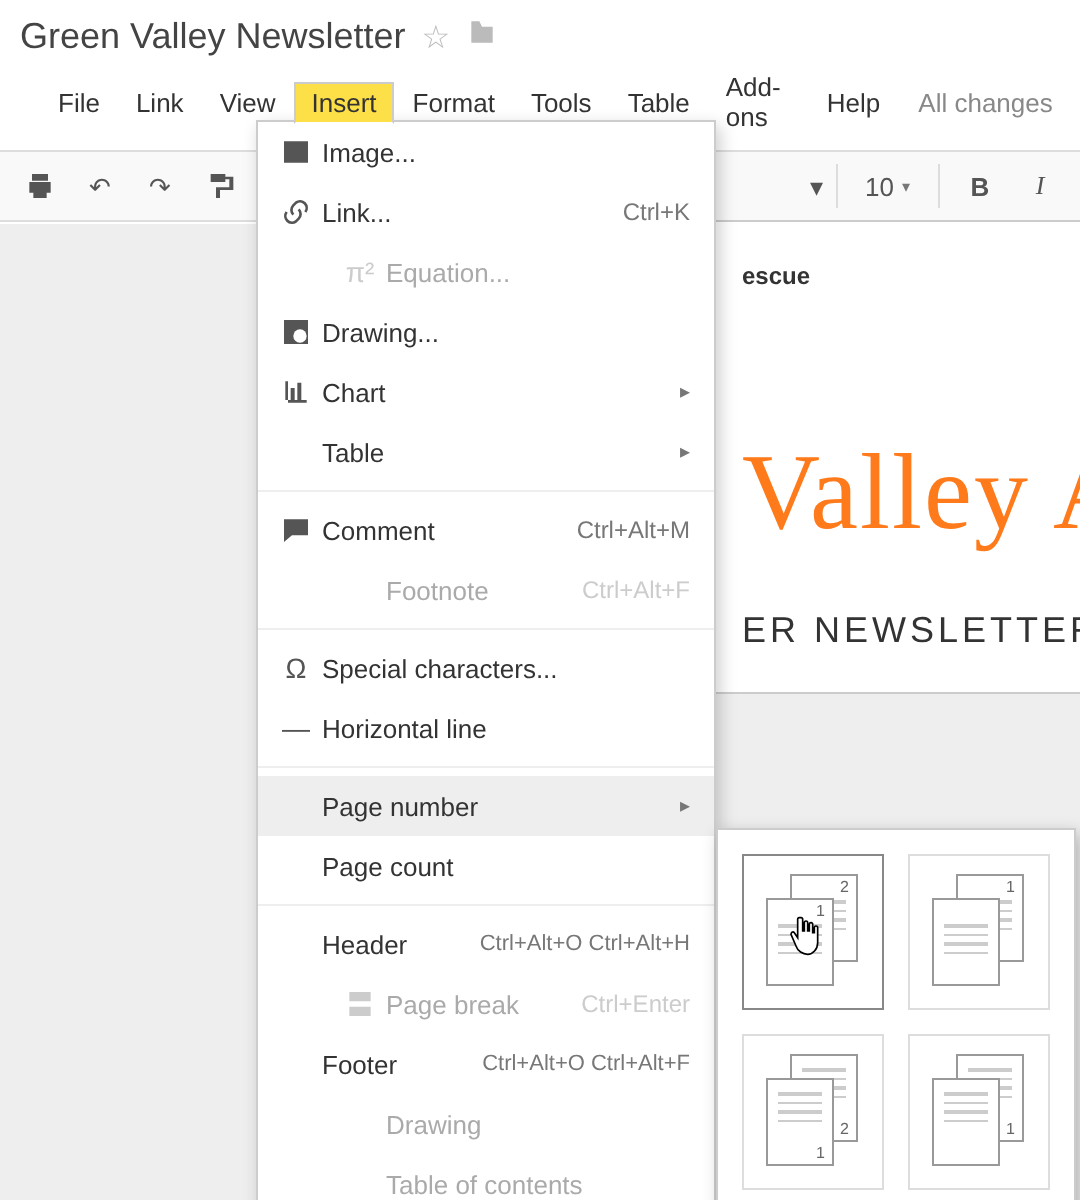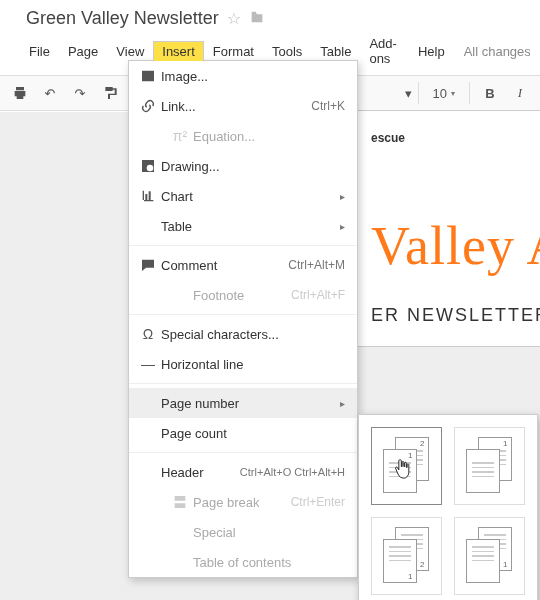--- a/index.html
+++ b/index.html
@@ -1,19 +1,19 @@
 <!DOCTYPE html>
 <html><head>
 <meta charset="utf-8">
 <style>
   * { box-sizing: border-box; margin: 0; padding: 0; font-family: Arial, Helvetica, sans-serif; }
   body { background: #fff; width: 540px; height: 600px; overflow: hidden; position: relative; color: #222; }
   
   .titlebar { padding: 8px 10px 2px 10px; display: flex; align-items: center; gap: 8px; }
-  .doc-title { font-size: 18px; color: #444; margin-left: 16px; }
+  .doc-title { font-size: 18px; color: #444; }
   .star-icon, .folder-icon { color: #bbb; font-size: 16px; }
   
   .menubar { padding: 2px 10px 6px 10px; display: flex; gap: 0; font-size: 13px; color: #333; align-items: center; margin-left: 10px;}
   .menu-item { padding: 3px 9px; cursor: pointer; }
   .menu-item.open { border: 1px solid #ccc; border-bottom: 1px solid #fff; background:#fde047; padding: 2px 8px; position: relative; z-index: 60; }
   .save-status { margin-left: 10px; color: #888; font-size: 13px; white-space:nowrap; overflow:hidden;}
   
   .toolbar { border-top: 1px solid #ddd; border-bottom: 1px solid #ddd; height: 36px; background:#f9f9f9; display:flex; align-items:center; padding: 0 6px; gap:2px; font-size:13px; color:#555; }
   .tb-btn { width:28px; height:28px; display:flex; align-items:center; justify-content:center; cursor:pointer; }
   .tb-sep { width:1px; height:22px; background:#ddd; margin: 0 4px; }
@@ -65,21 +65,21 @@
   <span class="star-icon">☆</span>
   <span class="folder-icon">
     <svg class="ico" viewBox="0 0 24 24">
         <path fill="#bbb" d="M10 4H4v16h16V8H12z"></path>
       </svg>
   </span>
 </div>
 
 <div class="menubar">
   <span class="menu-item">File</span>
-  <span class="menu-item">Page</span>
+  <span class="menu-item">Link</span>
   <span class="menu-item">View</span>
   <span class="menu-item open">Insert</span>
   <span class="menu-item">Format</span>
   <span class="menu-item">Tools</span>
   <span class="menu-item">Table</span>
   <span class="menu-item">Add-ons</span>
   <span class="menu-item">Help</span>
   <span class="save-status">All changes saved</span>
 </div>
 
@@ -207,23 +207,28 @@
   </div>
   <div class="dd-item disabled">
     <span class="dd-ico">
         <svg class="ico" viewBox="0 0 24 24">
           <path fill="#ccc" d="M4 3h16v7H4zM4 14h16v7H4z"></path>
         </svg>
       </span>
     <span class="dd-label">Page break</span>
     <span class="dd-short">Ctrl+Enter</span>
   </div>
-  <div class="dd-item disabled">
-    <span class="dd-ico"></span>
-    <span class="dd-label">Special</span>
+  <div class="dd-item">
+    <span class="dd-ico"></span>
+    <span class="dd-label">Footer</span>
+    <span class="dd-short" style="font-size:11px">Ctrl+Alt+O Ctrl+Alt+F</span>
+  </div>
+  <div class="dd-item disabled">
+    <span class="dd-ico"></span>
+    <span class="dd-label">Drawing</span>
   </div>
   <div class="dd-item disabled">
     <span class="dd-ico"></span>
     <span class="dd-label">Table of contents</span>
   </div>
 </div>
 
 <div class="submenu">
   <div class="pn-opt hover">
     <div class="pn-pages">

